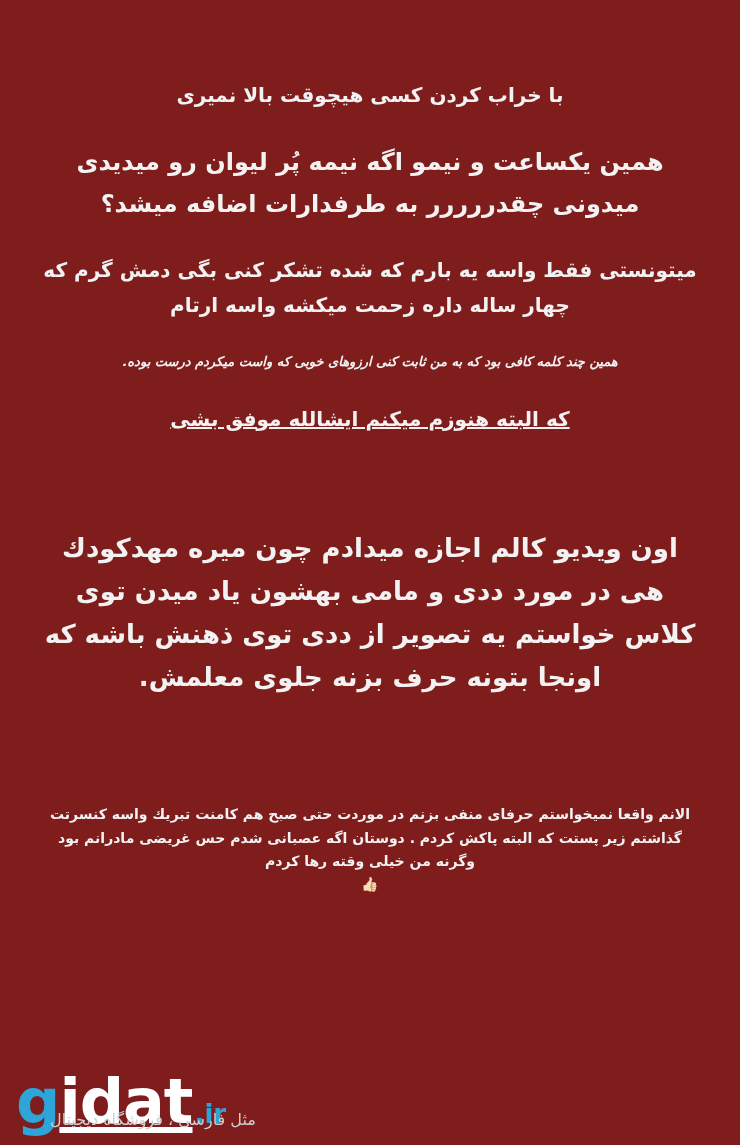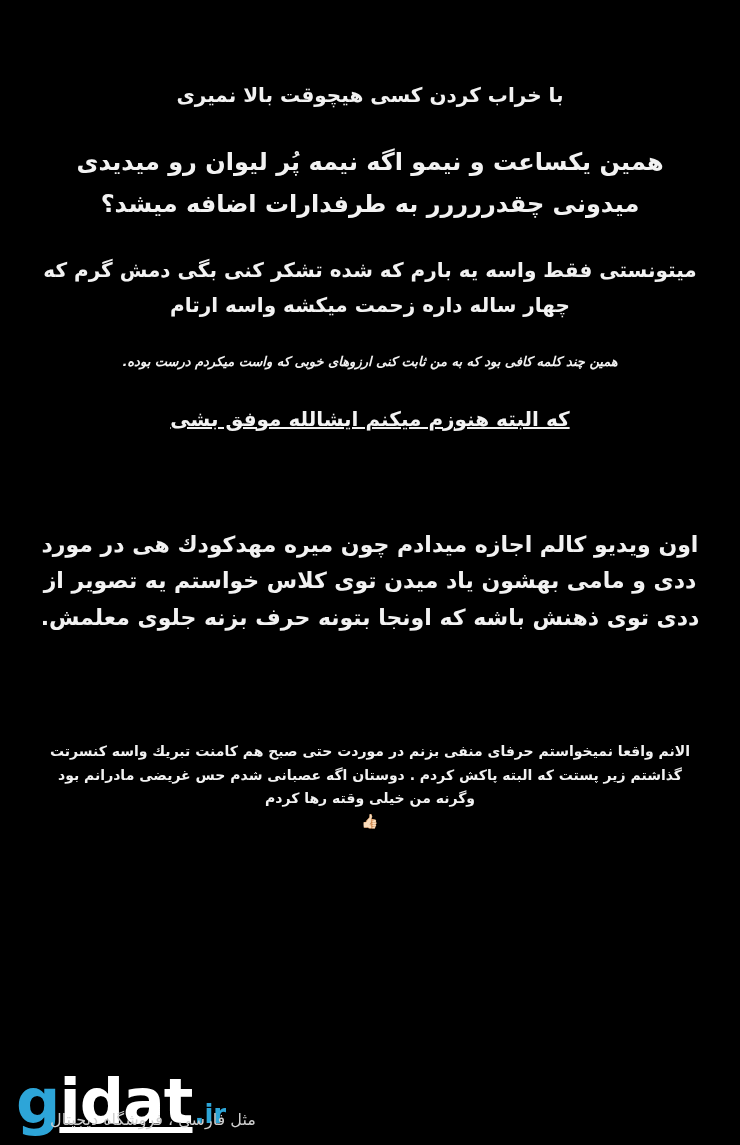--- a/index.html
+++ b/index.html
@@ -11,21 +11,21 @@
     width: 740px;
     height: 1145px;
     overflow: hidden;
     font-family: "DejaVu Sans", sans-serif;
   }
 
   #story {
     position: relative;
     width: 740px;
     height: 1145px;
-    background: #000000;
+    background: #7f1d1d;
     box-sizing: border-box;
   }
 
   #text-stack {
     position: absolute;
     top: 78px;
     left: 0;
     right: 0;
     padding: 0 38px;
     box-sizing: border-box;
@@ -38,21 +38,21 @@
     font-family: "DejaVu Sans", sans-serif;
     font-weight: bold;
     letter-spacing: 0.2px;
   }
 
   .para.p1 { font-size: 20px; line-height: 1.75; margin: 0 0 28px 0; }
   .para.p2 { font-size: 24px; line-height: 1.75; margin: 0 0 28px 0; }
   .para.p3 { font-size: 20px; line-height: 1.75; margin: 16px 0 28px 0; }
   .para.p4 { font-size: 13px; line-height: 1.75; margin: 0 0 28px 0; font-style: italic; }
   .para.p5 { font-size: 20px; line-height: 1.75; margin: 0 0 90px 0; text-decoration: underline; }
-  .para.p6 { font-size: 22px; line-height: 1.66; margin: 0 0 104px 0; }
+  .para.p6 { font-size: 26px; line-height: 1.66; margin: 0 0 104px 0; }
   .para.p7 { font-size: 14px; line-height: 1.66; margin: 0 0 0 0; }
 
   .emoji-line {
     font-size: 22px;
     line-height: 1.4;
   }
 
   
   #watermark {
     position: absolute;

